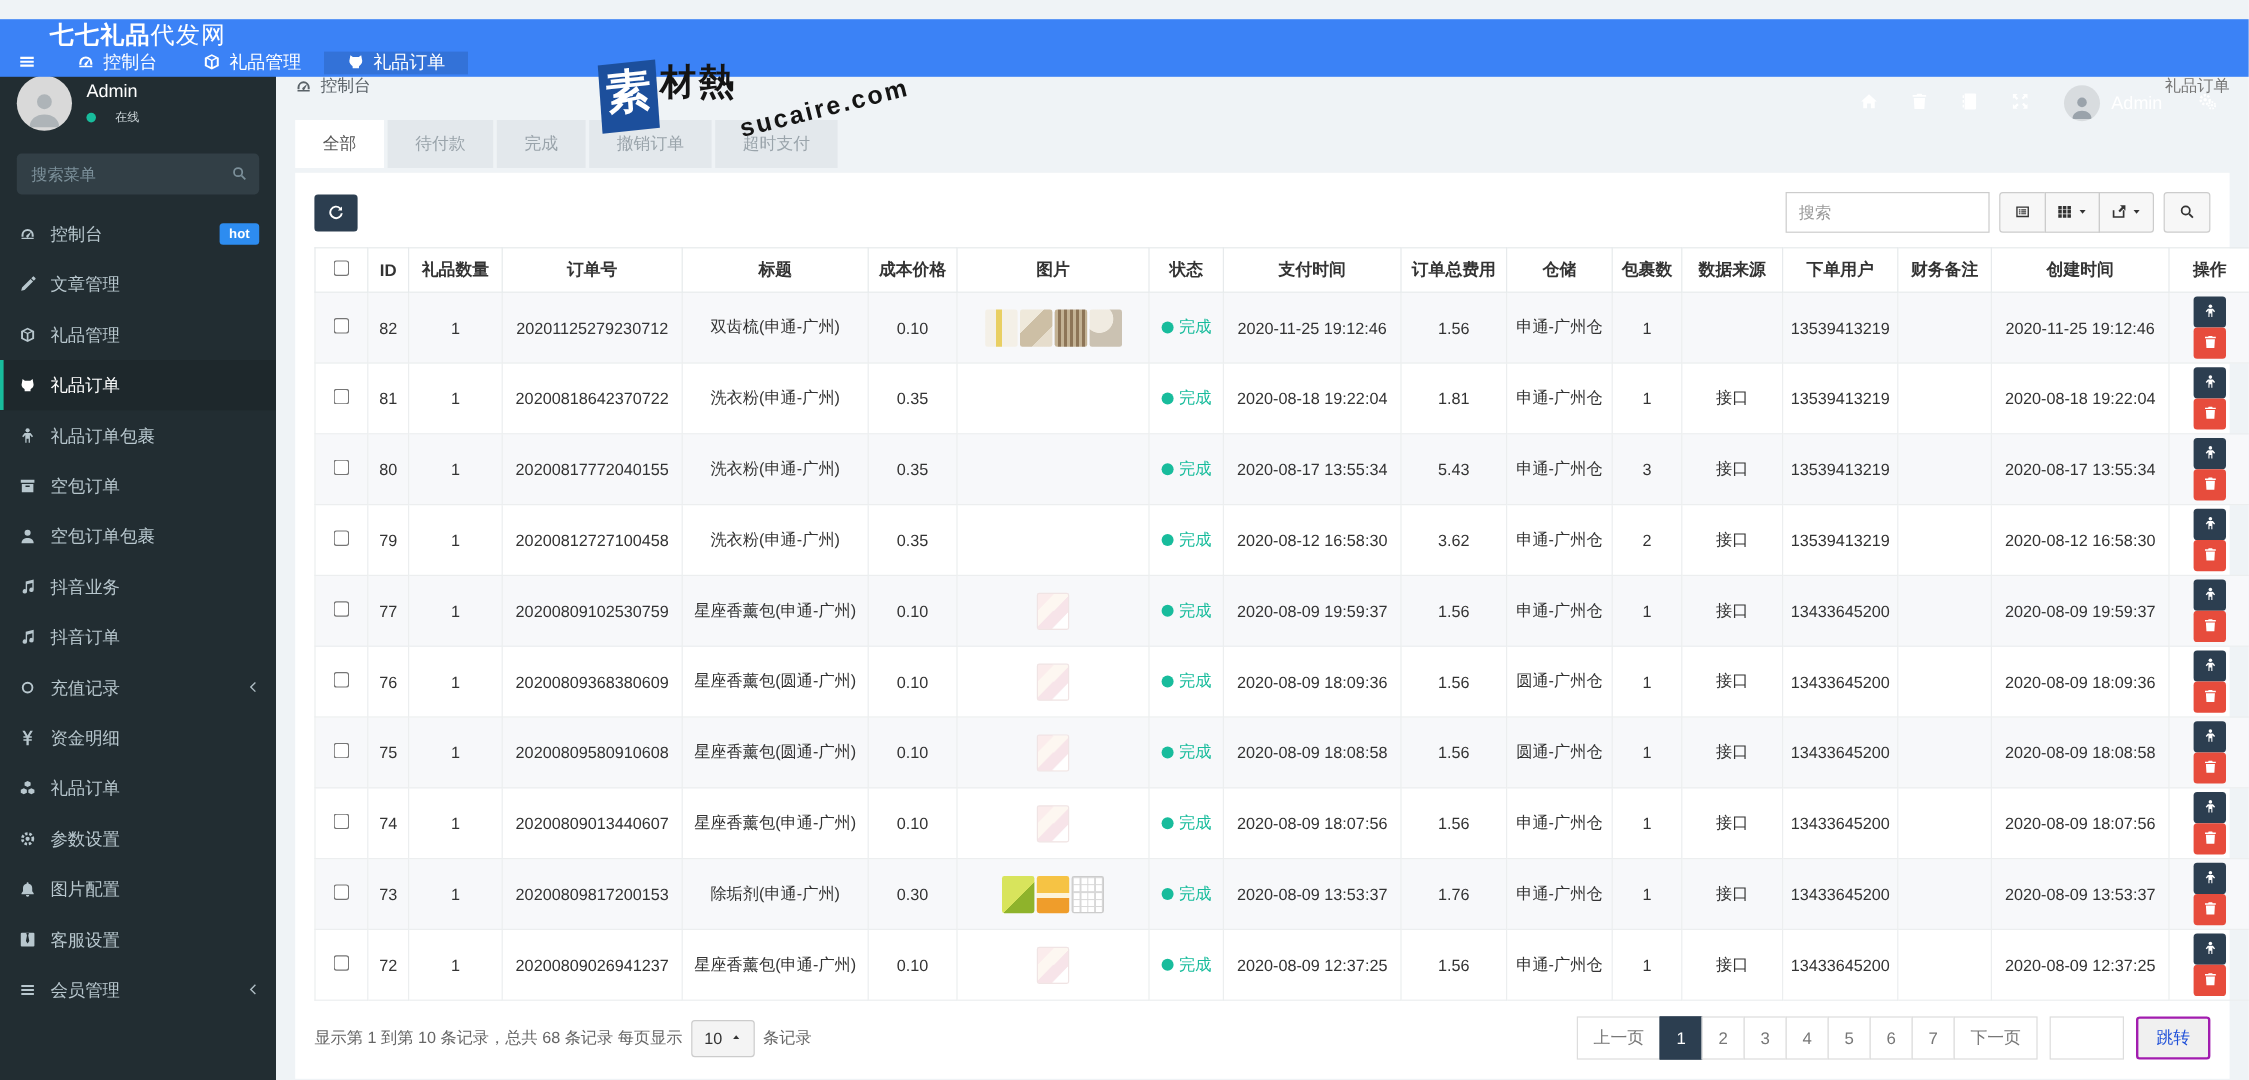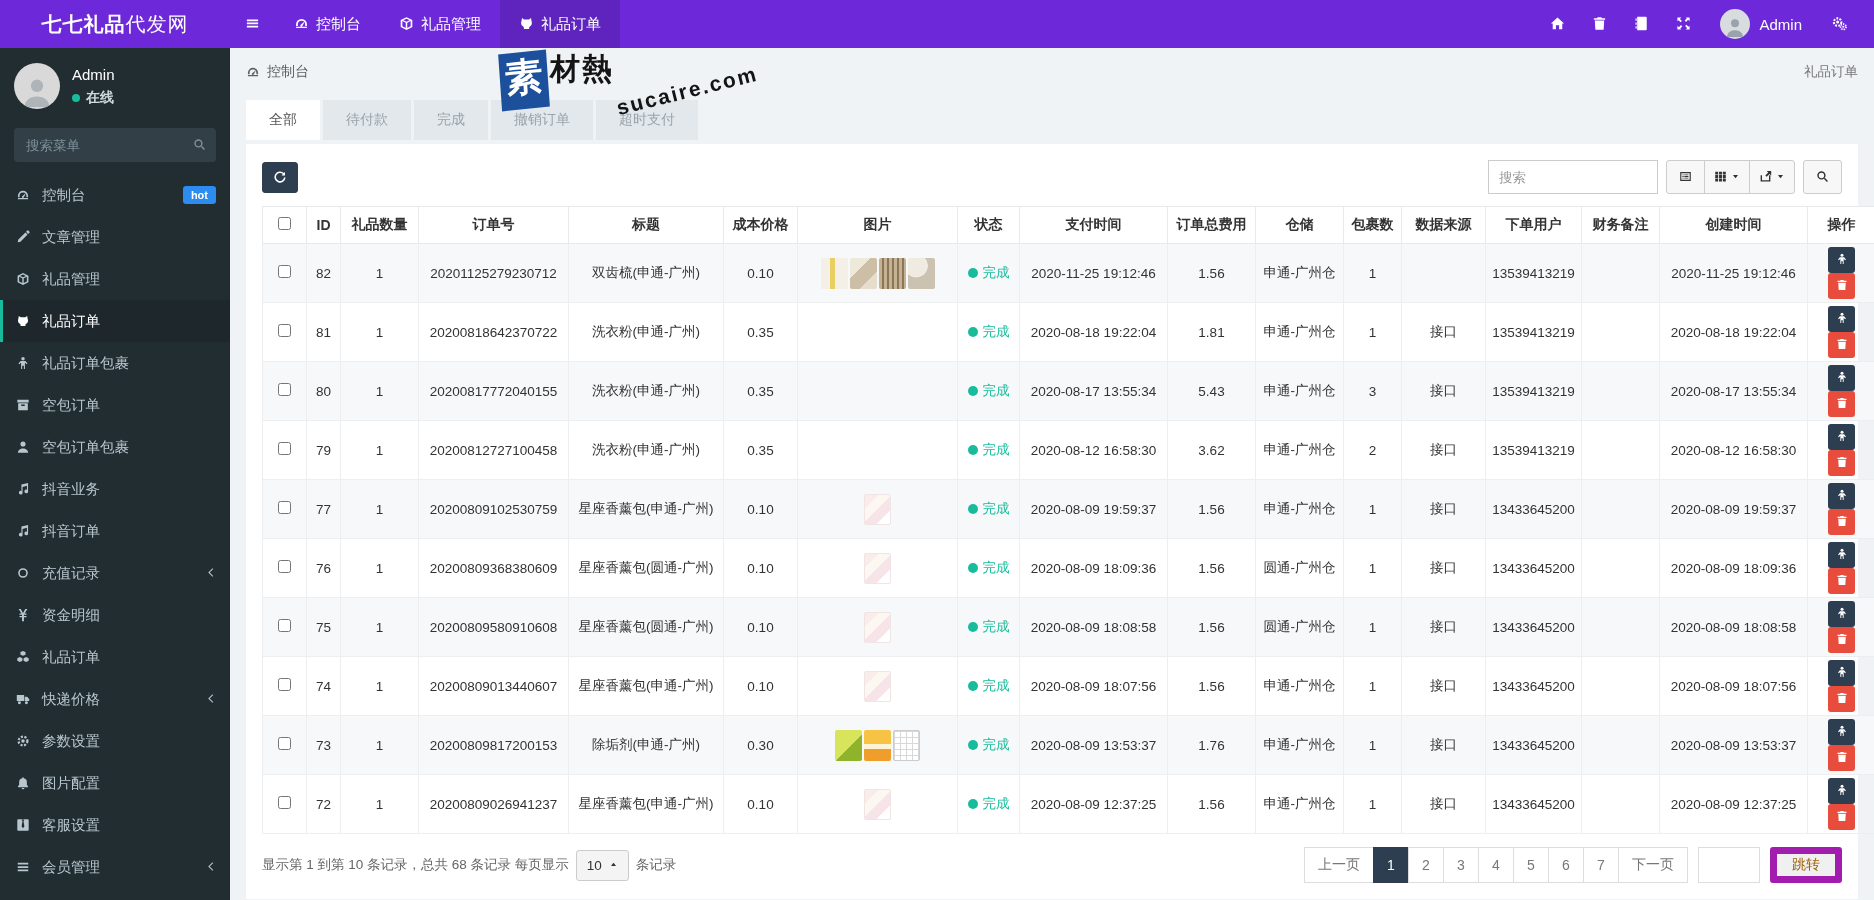--- a/index.html
+++ b/index.html
@@ -1,39 +1,39 @@
 <!DOCTYPE html>
 <html><head>
 <meta charset="utf-8">
 <style>
   * { margin:0; padding:0; box-sizing:border-box; }
   html,body { width:1874px; height:900px; overflow:hidden; }
   body { font-family:"Liberation Sans","DejaVu Sans",sans-serif; font-size:14px; color:#333; background:#eff3f6; position:relative; }
   svg { display:inline-block; vertical-align:-0.12em; }
 
   
-  .navbar { position:absolute; top:0; left:0; right:0; height:48px; background:#6d28d9; display:flex; align-items:stretch; z-index:30; }
+  .navbar { position:absolute; top:16px; left:0; right:0; height:48px; background:#3b82f6; display:flex; align-items:stretch; z-index:30;flex-direction:column; }
   .brand { width:230px; color:#fff; font-size:20px; display:flex; align-items:center; justify-content:center; letter-spacing:1px; }
   .brand b { font-weight:bold; }
   .nav-left { display:flex; align-items:stretch; }
   .nav-item { display:flex; align-items:center; gap:7px; padding:0 19px; color:#fff; font-size:15px; cursor:pointer; }
   .nav-item.hamburger { padding:0 15px; font-size:15px; }
   .nav-item.active { background:rgba(0,0,0,.12); }
   .nav-item .ico { font-size:15px; line-height:1; }
   .nav-right { margin-left:auto; display:flex; align-items:center; padding-right:14px; }
   .nav-icon-btn { width:42px; height:48px; display:flex; align-items:center; justify-content:center; color:#fff; font-size:15px; cursor:pointer; }
   .nav-user { display:flex; align-items:center; gap:9px; padding:0 16px; color:#fff; font-size:15px; cursor:pointer; }
   .nav-avatar { width:30px; height:30px; border-radius:50%; background:#d8dcdf; color:#9aa3ab; display:flex; align-items:flex-end; justify-content:center; overflow:hidden; }
 
   
   .sidebar { position:absolute; top:48px; left:0; bottom:0; width:230px; background:#222d32; color:#b8c7ce; z-index:20; overflow:hidden; }
   .user-panel { display:flex; gap:12px; padding:15px 14px 13px; align-items:center; }
   .user-avatar { width:46px; height:46px; border-radius:50%; background:#d9d9d9; color:#aeb4b8; display:flex; align-items:flex-end; justify-content:center; overflow:hidden; flex:none; }
   .user-meta .u-name { color:#fff; font-size:15px; margin-bottom:6px; }
-  .u-status { font-size:14px; color:#cfd8dc; display:flex; align-items:center; gap:6px;font-weight:bold; }
+  .u-status { font-size:10px; color:#cfd8dc; display:flex; align-items:center; gap:16px; }
   .u-dot { width:8px; height:8px; border-radius:50%; background:#18bc9c; display:inline-block; }
   .side-search { margin:6px 14px 12px; position:relative; }
   .side-search input { width:100%; height:34px; background:#323f46; border:none; border-radius:4px; padding:0 32px 0 12px; color:#ccc; font-size:13.5px; outline:none; }
   .side-search input::placeholder { color:#7c909a; }
   .side-search .s-ico { position:absolute; right:10px; top:9px; color:#7c909a; font-size:13px; }
   .side-menu { list-style:none; }
   .side-item { height:42px; display:flex; align-items:center; gap:11px; padding:0 14px; font-size:14.5px; color:#b8c7ce; cursor:pointer; position:relative; }
   .side-item .ico { width:17px; text-align:center; font-size:14px; flex:none; }
   .side-item.active { background:#1e282c; color:#fff; box-shadow:inset 3px 0 0 #18bc9c; }
   .badge-hot { margin-left:auto; background:#2d8cf0; color:#fff; font-size:11px; font-weight:bold; padding:2px 8px; border-radius:3px; line-height:1.3; }
@@ -89,21 +89,21 @@
   .table-footer { display:flex; align-items:center; margin-top:13px; }
   .pg-info { color:#666; font-size:13.5px; display:flex; align-items:center; gap:7px; }
   .page-size { border:1px solid #ccc; background:#f4f4f4; border-radius:3px; height:31px; padding:0 10px; display:inline-flex; align-items:center; gap:7px; color:#333; cursor:pointer; }
   .page-size .caret { font-size:9px; }
   .pager-zone { margin-left:auto; display:flex; align-items:center; gap:10px; }
   .pager { display:flex; }
   .page-btn { min-width:36px; height:36px; padding:0 13px; background:#fff; border:1px solid #ddd; color:#777; font-size:14px; display:flex; align-items:center; justify-content:center; cursor:pointer; margin-left:-1px; }
   .pager .page-btn:first-child { margin-left:0; }
   .page-btn.active { background:#2c3e50; border-color:#2c3e50; color:#fff; }
   .jump-input { width:62px; height:36px; border:1px solid #ddd; outline:none; padding:0 8px; }
-  .jump-btn { height:36px; padding:0 15px; background:#f0f0f0; border:7px solid #a21caf; border-radius:3px; color:#a16207; font-size:14px; cursor:pointer; }
+  .jump-btn { height:36px; padding:0 15px; background:#f0f0f0; border:2px solid #a21caf; border-radius:3px; color:#1d4ed8; font-size:14px; cursor:pointer; }
 
   
   .watermark { position:absolute; left:500px; top:52px; z-index:40; pointer-events:none; display:flex; align-items:flex-start; }
   .wm-flag { background:#1c4f9c; color:#fff; font-weight:bold; font-size:38px; line-height:1.2; padding:3px 5px 8px; transform:rotate(-4deg) skewY(-2deg); display:inline-block; }
   .wm-rest { font-size:30px; font-weight:900; color:#141414; line-height:1.1; margin-left:2px; letter-spacing:2px; }
   .wm-site { font-size:21px; font-weight:bold; color:#141414; letter-spacing:2px; transform:rotate(-14deg); transform-origin:left bottom; margin:44px 0 0 6px; white-space:nowrap; }
 </style>
 </head>
 <body>
 
@@ -275,29 +275,20 @@
         <span class="ico"><svg viewBox="0 0 16 16" width="1em" height="1em" fill="currentColor" aria-hidden="true">
             <path d="M3 1h2.4L8 5.6 10.6 1H13L9.8 6.4H12v1.4H9.1v1.3H12v1.4H9.1V15H6.9v-4.5H4V9.1h2.9V7.8H4V6.4h2.2L3 1z"></path>
           </svg></span>
         <span class="lbl">资金明细</span>
       </li>
       <li class="side-item">
         <span class="ico"><svg viewBox="0 0 16 16" width="1em" height="1em" fill="currentColor" aria-hidden="true">
             <path d="M8 1l2.9 1.4v2.9L8 6.7 5.1 5.3V2.4L8 1zM4.4 7.9l2.9 1.4v2.9l-2.9 1.4-2.9-1.4V9.3l2.9-1.4zm7.2 0l2.9 1.4v2.9l-2.9 1.4-2.9-1.4V9.3l2.9-1.4z"></path>
           </svg></span>
         <span class="lbl">礼品订单</span>
-      </li>
-      <li class="side-item">
-        <span class="ico"><svg viewBox="0 0 16 16" width="1em" height="1em" fill="currentColor" aria-hidden="true">
-            <path d="M.9 3.4h8.4v7H.9zM10 5.4h2.8l2.3 2.6v2.4H10zM3.9 13.9a1.7 1.7 0 1 1 0-3.4 1.7 1.7 0 0 1 0 3.4zm8 0a1.7 1.7 0 1 1 0-3.4 1.7 1.7 0 0 1 0 3.4z"></path>
-          </svg></span>
-        <span class="lbl">快递价格</span>
-        <span class="side-chevron"><svg viewBox="0 0 16 16" width="1em" height="1em" fill="currentColor" aria-hidden="true">
-            <path d="M10.8 1.8L4.6 8l6.2 6.2 1.2-1.2L7 8l5-5z"></path>
-          </svg></span>
       </li>
       <li class="side-item">
         <span class="ico"><svg viewBox="0 0 16 16" width="1em" height="1em" fill="currentColor" aria-hidden="true">
             <circle cx="8" cy="8" r="5" fill="none" stroke="currentColor" stroke-width="2.6" stroke-dasharray="2.4 1.7"></circle>
             <circle cx="8" cy="8" r="2"></circle>
           </svg></span>
         <span class="lbl">参数设置</span>
       </li>
       <li class="side-item">
         <span class="ico"><svg viewBox="0 0 16 16" width="1em" height="1em" fill="currentColor" aria-hidden="true">

